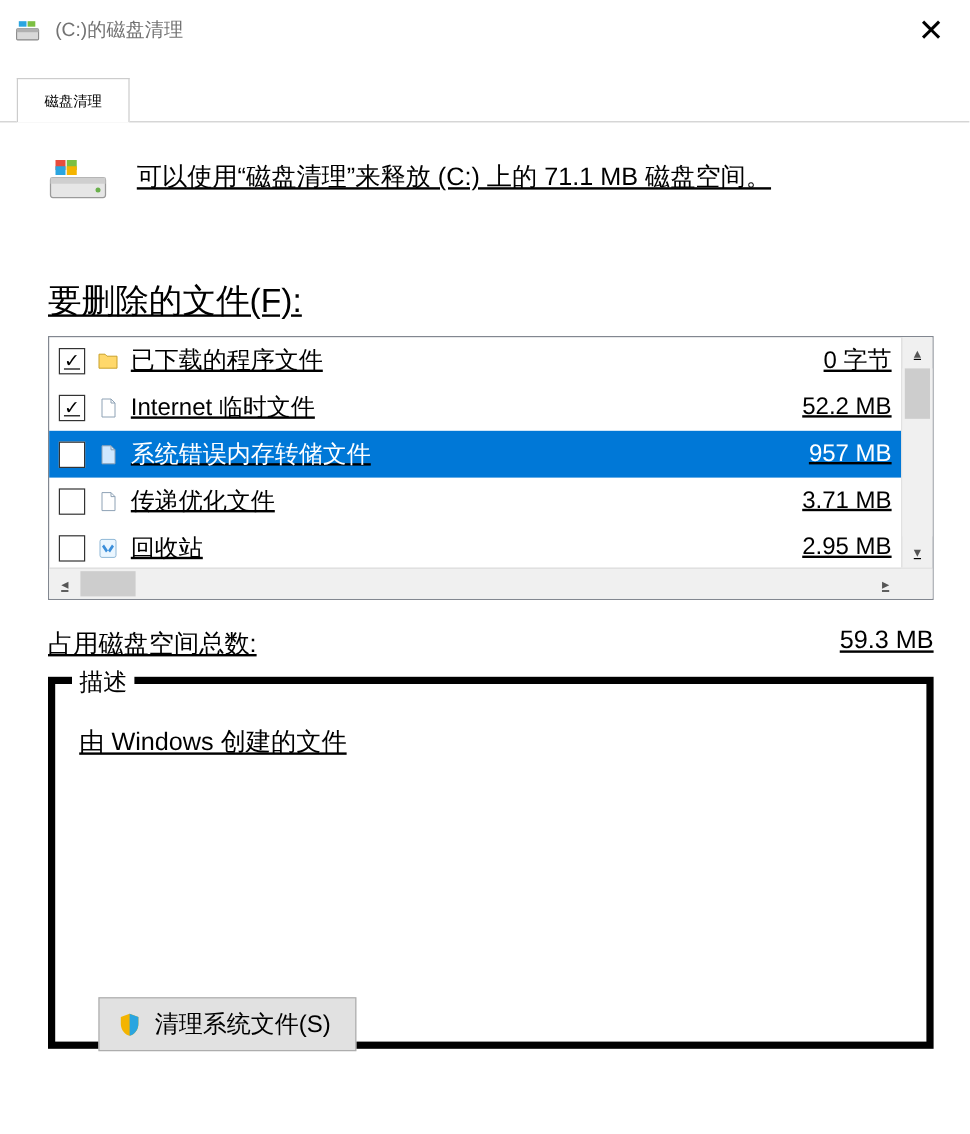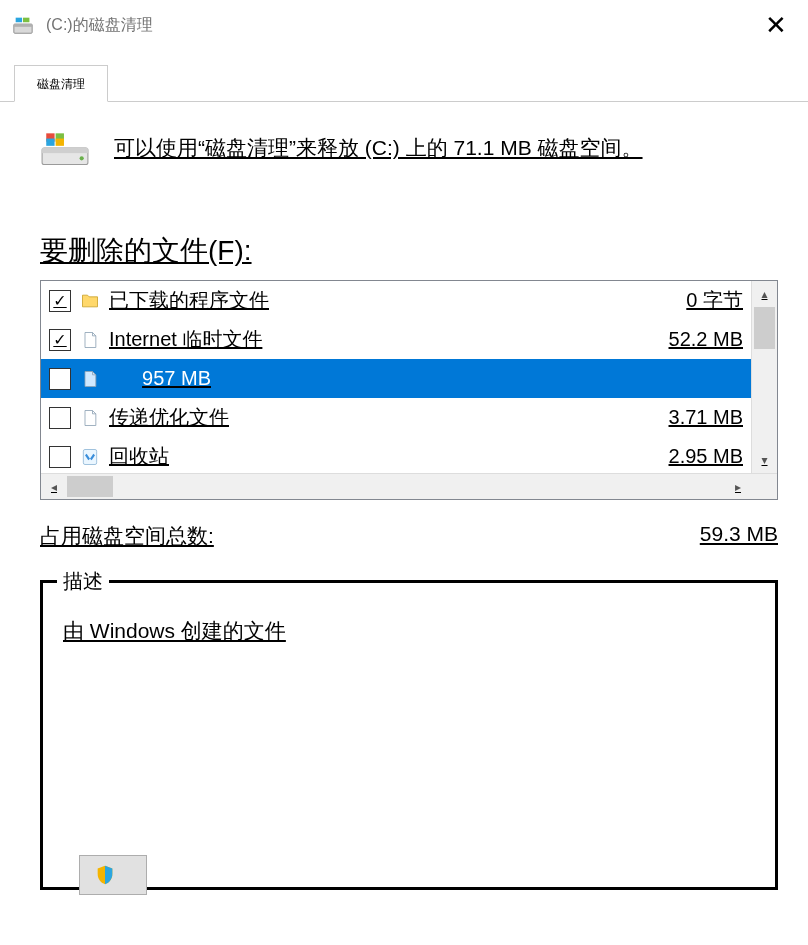--- a/index.html
+++ b/index.html
@@ -151,22 +151,22 @@
     width: 46px; background: #cdcdcd;
   }
   .hcorner { width: 26px; background: #f0f0f0; }
   .totalrow {
     display: flex;
     justify-content: space-between;
     margin-top: 22px;
     font-size: 21px;
   }
   .descbox {
-    margin-top: 30px;
-    border: 3px solid #000000;
+    margin-top: 14px;
+    border: 6px solid #000000;
     position: relative;
     padding: 28px 20px 20px 20px;
     height: 310px;
   }
   .desclabel {
     position: absolute;
     top: -15px; left: 14px;
     background: #fff;
     padding: 0 6px;
     font-size: 20px;
@@ -256,20 +256,21 @@
             <span class="fsize">52.2 MB</span>
           </div>
           <div class="row selected">
             <div class="chk"></div>
             <span class="ficon">
               <svg viewBox="0 0 24 24" width="20" height="20">
                 <path d="M6 3h9l4 4v14H6z" fill="#cfe8ff" stroke="#8ea2b5"></path>
                 <path d="M15 3v4h4" fill="none" stroke="#8ea2b5"></path>
               </svg>
             </span>
+            <span class="fname">系统错误内存转储文件</span>
             <span class="fsize">957 MB</span>
           </div>
           <div class="row">
             <div class="chk"></div>
             <span class="ficon">
               <svg viewBox="0 0 24 24" width="20" height="20">
                 <path d="M6 3h9l4 4v14H6z" fill="#ffffff" stroke="#8ea2b5"></path>
                 <path d="M15 3v4h4" fill="none" stroke="#8ea2b5"></path>
               </svg>
             </span>
@@ -316,16 +317,17 @@
     <div class="desctext">由 Windows 创建的文件</div>
 
     <div class="sysbtn">
       <span class="shield">
         <svg viewBox="0 0 24 24" width="22" height="22">
           <path d="M12 2 L20 5 V11 C20 17 16 21 12 22 C8 21 4 17 4 11 V5 Z" fill="#f4b400"></path>
           <path d="M12 2 L20 5 V11 C20 17 16 21 12 22 Z" fill="#2aa5e0"></path>
           <path d="M12 2 L4 5 V11 C4 13 4.5 15 5.5 16.6 L12 12 Z" fill="#e74c3c" opacity="0"></path>
         </svg>
       </span>
+      <span>清理系统文件(S)</span>
     </div>
   </div>
 
 </div>
 
 </body></html>

